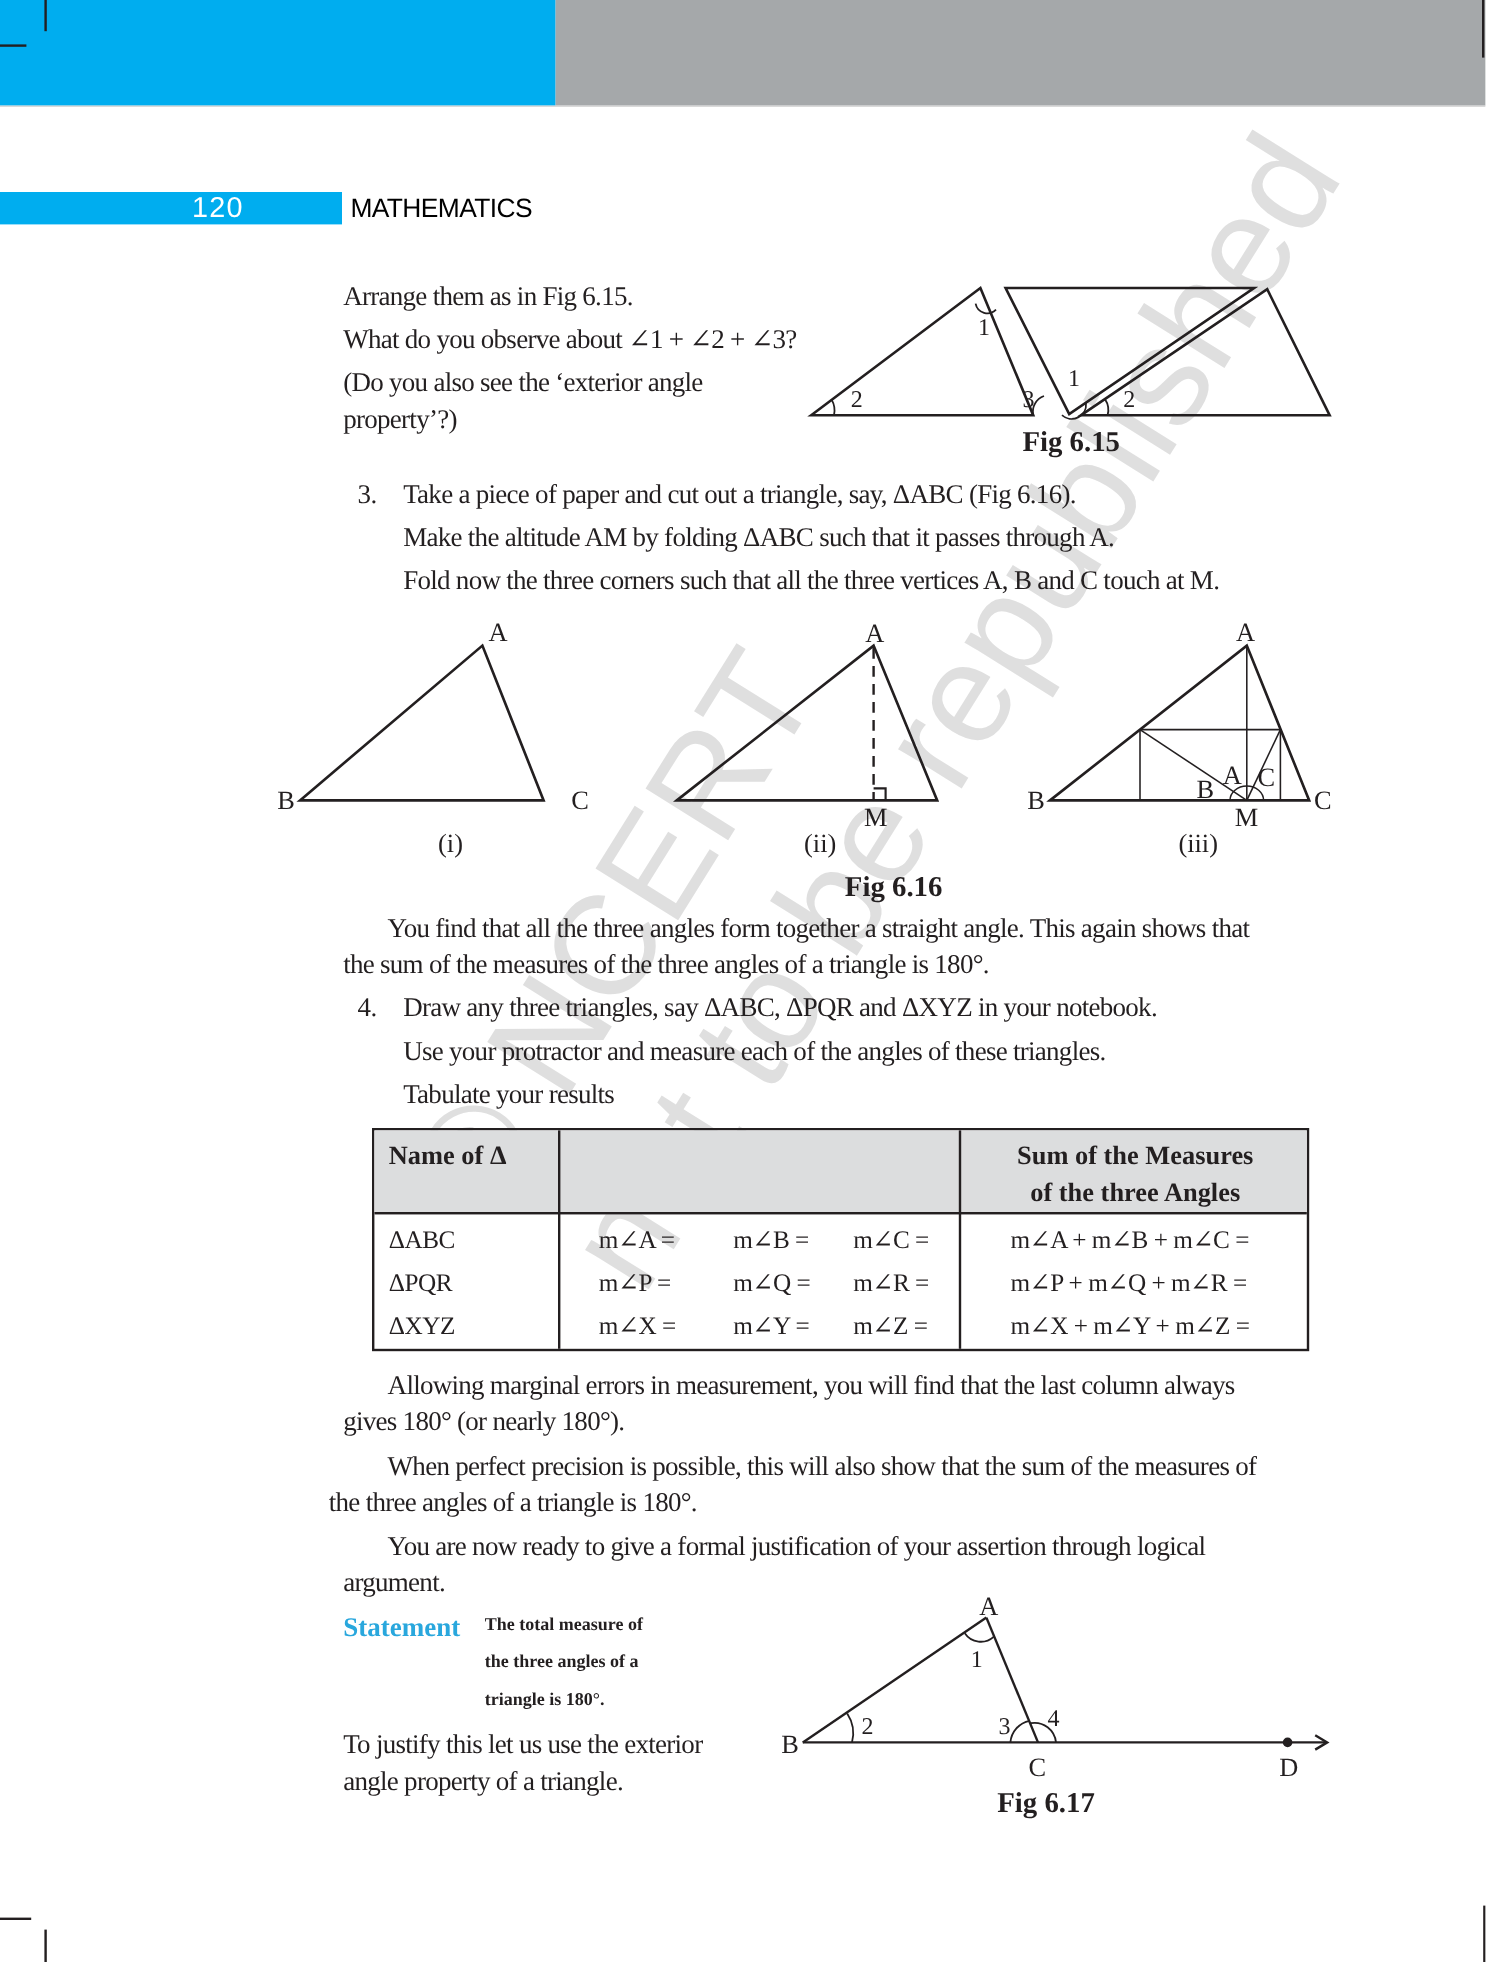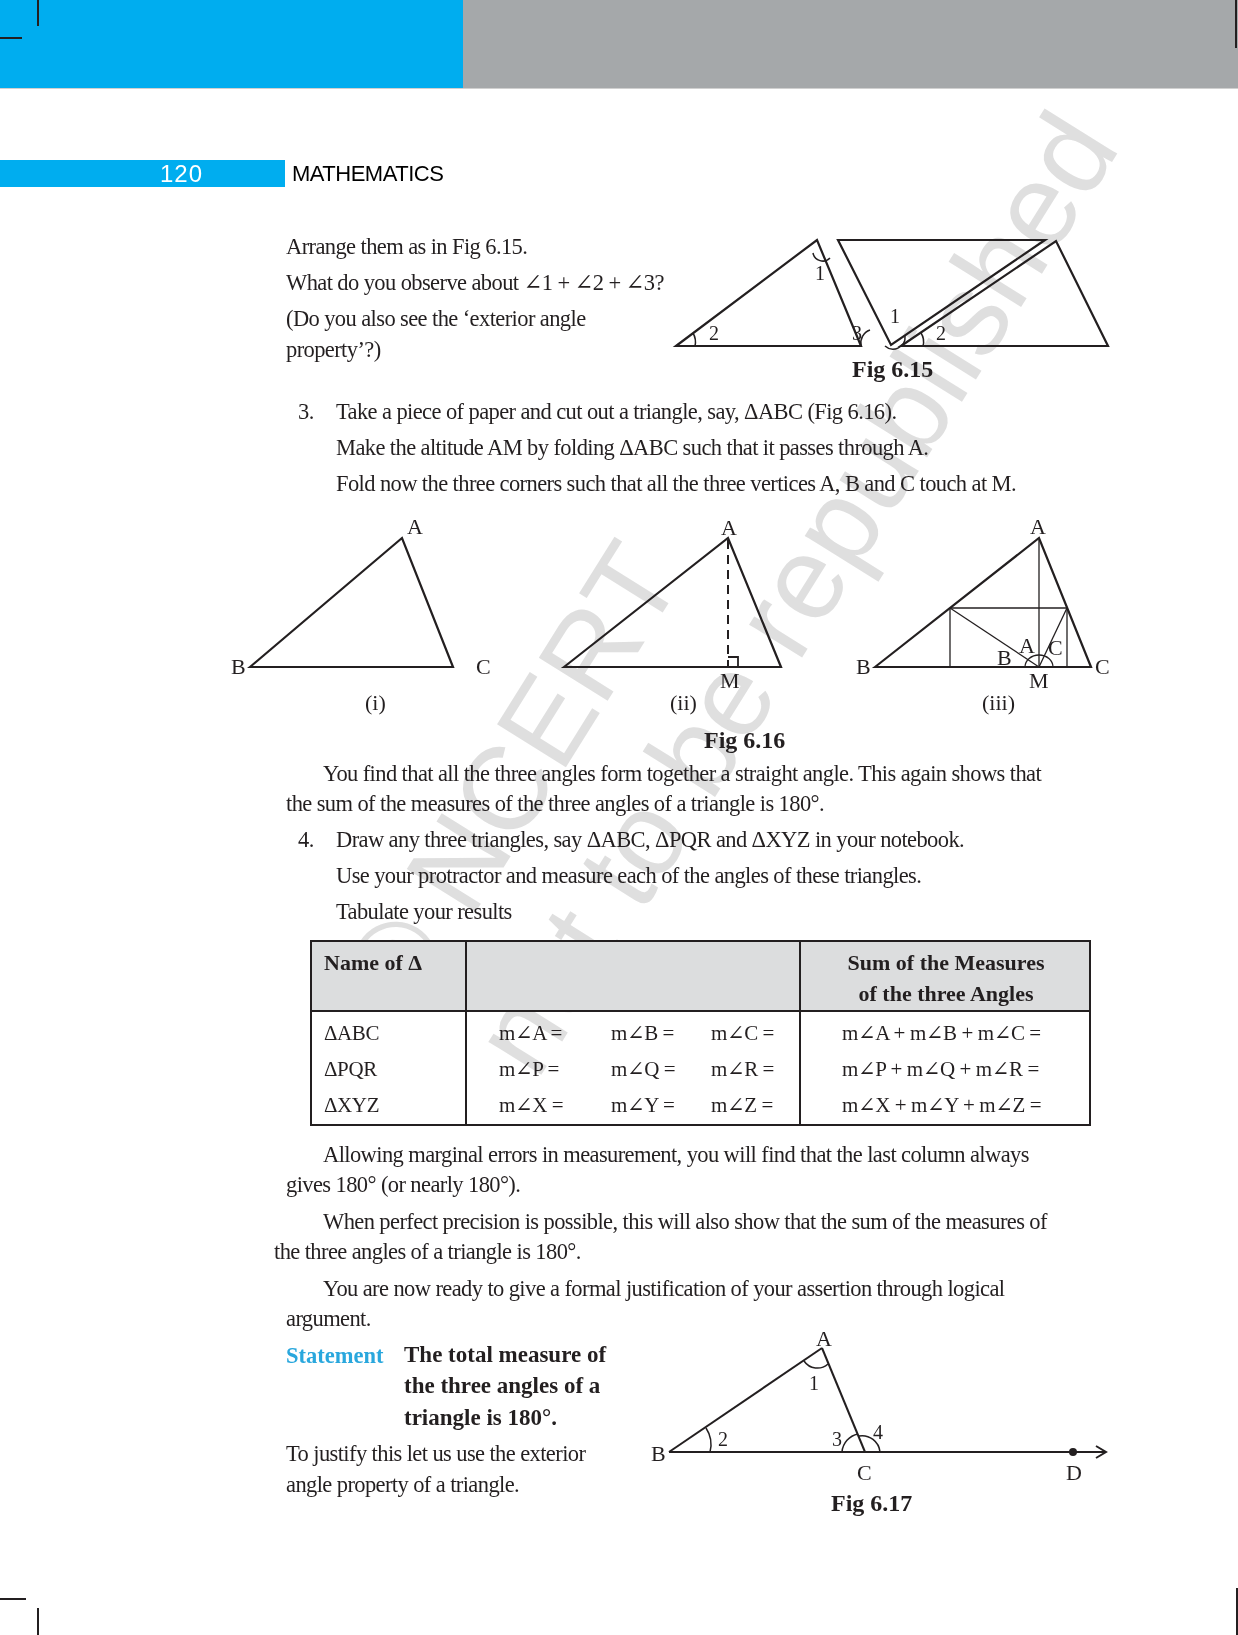--- a/index.html
+++ b/index.html
@@ -42,21 +42,21 @@
   .vsep { position: absolute; top: 0; width: 2px; height: 100%; background: #231f20; }
   .th { position: absolute; font-weight: bold; font-size: 22px; line-height: 31px; text-align: center; white-space: nowrap; }
   .td { position: absolute; font-size: 21px; line-height: 36px; white-space: nowrap; letter-spacing: -0.4px; }
 
   .watermark {
     position: absolute; color: #b9b9b9; opacity: 0.45;
     font-family: "Liberation Sans", sans-serif; font-size: 118px; white-space: nowrap;
     transform-origin: left bottom;
   }
   .stmt-label { color: #29a7dd; font-weight: bold; font-size: 22.5px; }
-  .stmt-body { font-weight: bold; font-size: 23px; line-height: 31px; }
+  .stmt-body { font-weight: bold; font-size: 15px; line-height: 31px; }
 </style>
 </head>
 <body>
 
 <div class="abs top-blue"></div>
 <div class="abs top-gray"></div>
 <div class="abs top-line"></div>
 <div class="abs crop-v" style="left:37px;top:0;height:26px;"></div>
 <div class="abs crop-h" style="left:0;top:37px;width:22px;"></div>
 <div class="abs crop-v" style="left:1235px;top:0;height:48px;"></div>

